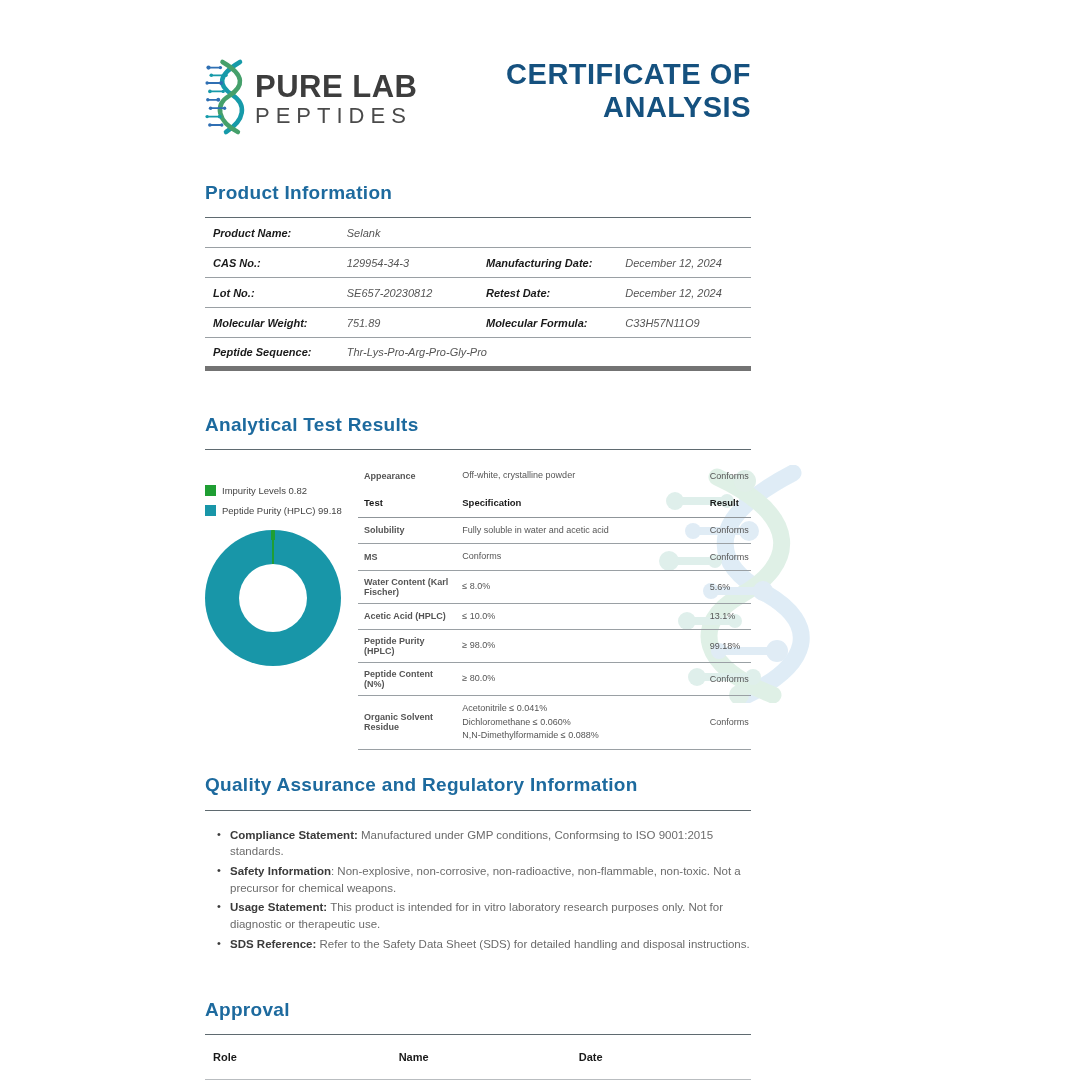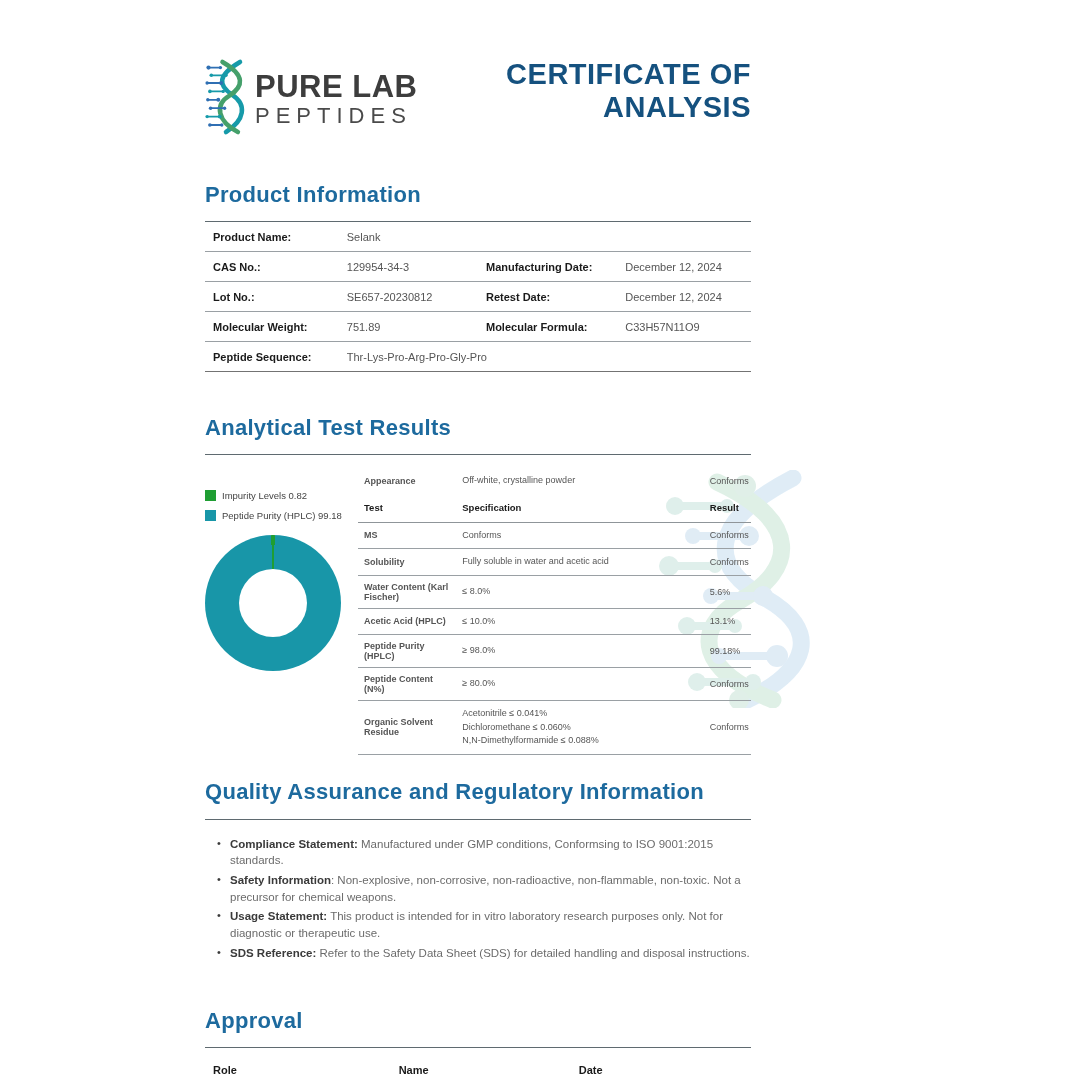--- a/index.html
+++ b/index.html
@@ -10,25 +10,25 @@
 
   
   .header { display:flex; justify-content:space-between; align-items:flex-start; height:86px; }
   .brand { display:flex; align-items:center; gap:8px; }
   .brand-text { line-height:1; }
   .brand-line1 { font-size:31px; font-weight:800; color:#3d3d3d; letter-spacing:.5px; }
   .brand-line2 { font-size:22px; font-weight:500; color:#4a4a4a; letter-spacing:6px; margin-top:3px; }
   .doc-title { text-align:right; font-weight:800; font-size:29px; line-height:1.15; color:#15517f; letter-spacing:.5px; }
 
   
-  .section-title { font-size:22px; font-weight:600; color:#1d6a9e; letter-spacing:.3px; }
+  .section-title { font-size:19px; font-weight:600; color:#1d6a9e; letter-spacing:.3px; }
   .rule { border:none; border-top:1.5px solid #5f6a70; height:0; }
 
   
-  .pi-table { width:100%; border-collapse:collapse; table-layout:fixed; margin-top:13px; border-top:1.5px solid #5f6a70; border-bottom:1px solid #737373; }
+  .pi-table { width:100%; border-collapse:collapse; table-layout:fixed; margin-top:13px; border-top:1.5px solid #5f6a70; border-bottom:5px solid #737373;font-style:italic; }
   .pi-table td { border-top:1px solid #9aa0a4; padding:8px 8px; font-size:11px; height:30px; vertical-align:middle; }
   .pi-table tr:first-child td { border-top:none; }
   .pi-label { font-weight:700; color:#1a1a1a; }
   .pi-value { color:#555; }
 
   
   .analytical-wrap { position:relative; display:flex; margin-top:13px; }
   .analytical-rule { margin-top:13px; }
   .chart-col { width:153px; flex:0 0 153px; padding-top:22px; }
   .legend-item { display:flex; align-items:center; gap:6px; margin-bottom:9px; }
@@ -219,27 +219,27 @@
           <td class="at-test">Appearance</td>
           <td class="at-spec">Off-white, crystalline powder</td>
           <td>Conforms</td>
         </tr>
         <tr>
           <th>Test</th>
           <th>Specification</th>
           <th>Result</th>
         </tr>
         <tr>
+          <td class="at-test">Solubility</td>
+          <td class="at-spec">Fully soluble in water and acetic acid</td>
+          <td>Conforms</td>
+        </tr>
+        <tr>
           <td class="at-test">MS</td>
           <td class="at-spec">Conforms</td>
-          <td>Conforms</td>
-        </tr>
-        <tr>
-          <td class="at-test">Solubility</td>
-          <td class="at-spec">Fully soluble in water and acetic acid</td>
           <td>Conforms</td>
         </tr>
         <tr>
           <td class="at-test">Water Content (Karl Fischer)</td>
           <td class="at-spec">≤ 8.0%</td>
           <td>5.6%</td>
         </tr>
         <tr>
           <td class="at-test">Acetic Acid (HPLC)</td>
           <td class="at-spec">≤ 10.0%</td>

